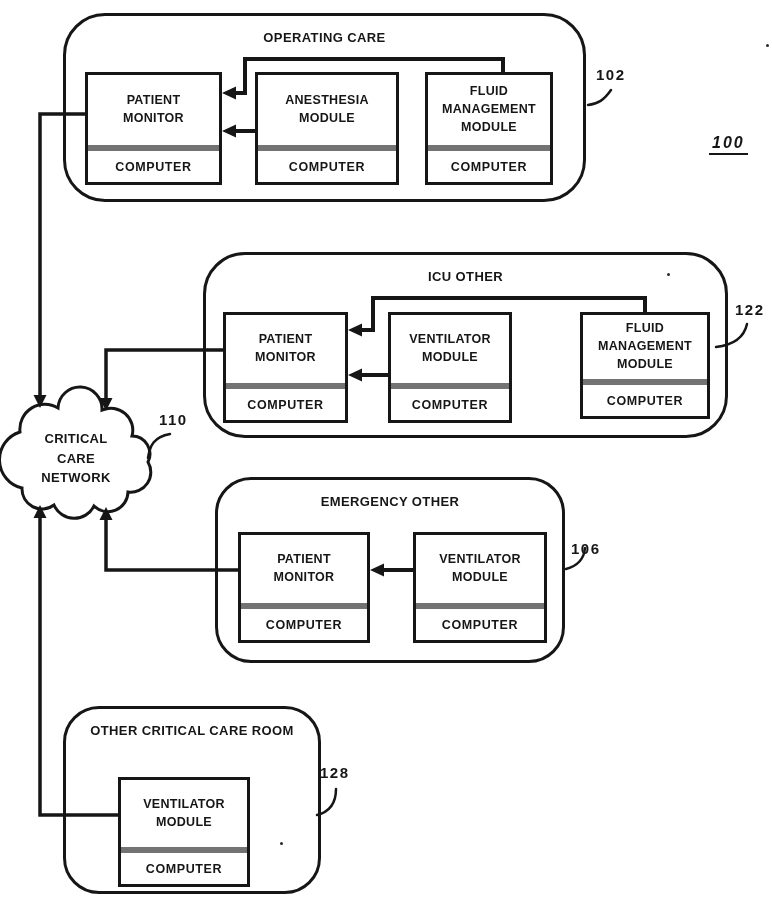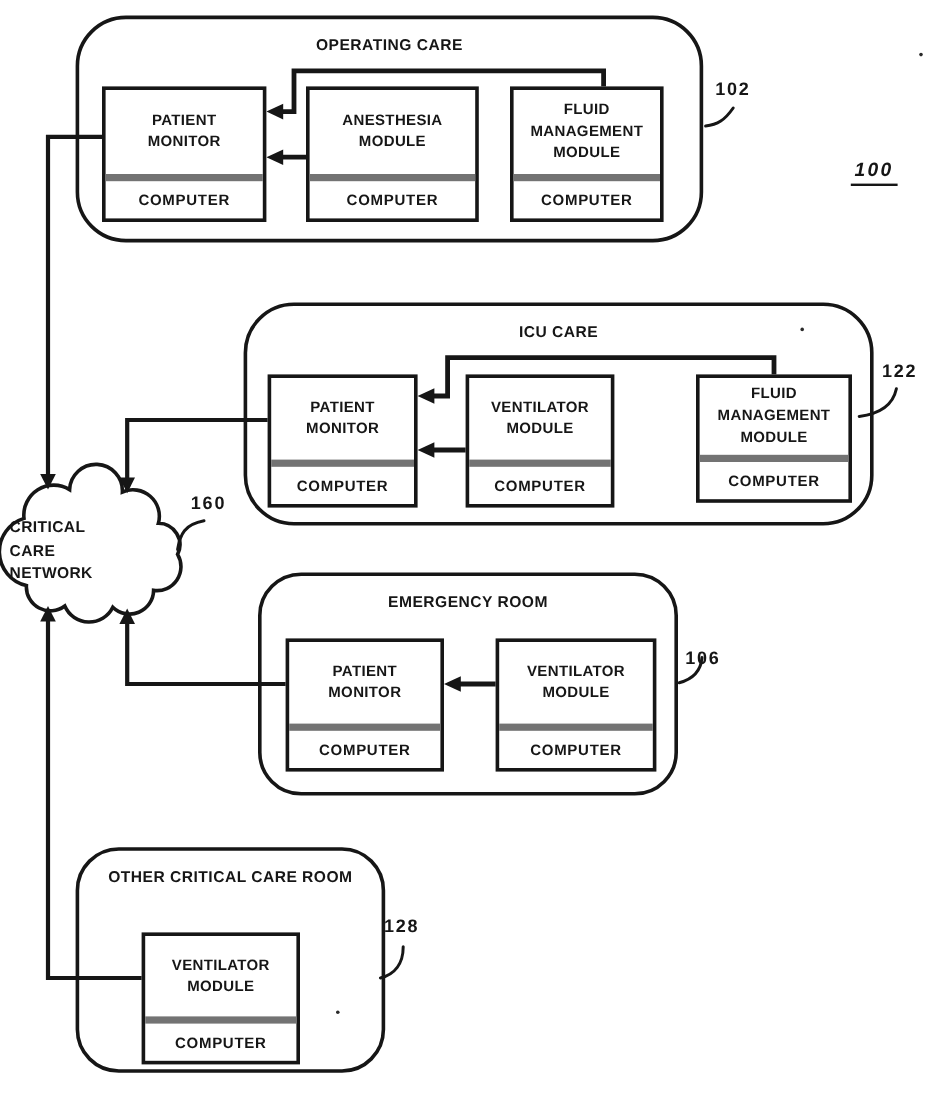--- a/index.html
+++ b/index.html
@@ -31,21 +31,21 @@
     justify-content:center;font-weight:700;font-size:12.5px;letter-spacing:0.6px;
   }
   .ref{
     position:absolute;font-weight:700;font-size:15px;letter-spacing:1.5px;z-index:3;
   }
   .fig-ref{
     position:absolute;font-weight:700;font-style:italic;font-size:16px;
     letter-spacing:2px;border-bottom:2px solid #161616;padding:0 3px 1px 3px;z-index:3;
   }
   .cloud-label{
-    position:absolute;left:8px;top:429px;width:136px;
+    position:absolute;left:8px;top:429px;width:136px;text-align:center;
     font-weight:700;font-size:13px;line-height:19.5px;white-space:pre-line;
     letter-spacing:0.3px;z-index:3;
   }
   .speck{position:absolute;width:3px;height:3px;background:#2a2a2a;border-radius:50%;z-index:1;}
 </style>
 </head>
 <body>
 
 <div class="stage">
 
@@ -112,41 +112,41 @@
     <div class="module-sub">COMPUTER</div>
   </div>
   <div class="module" style="left:425px;top:72px;width:128px;height:113px;">
     <div class="module-name">FLUID
 MANAGEMENT
 MODULE</div>
     <div class="module-sub">COMPUTER</div>
   </div>
 
   <div class="room" style="left:203px;top:252px;width:525px;height:186px;">
-    <div class="room-title">ICU CARE</div>
+    <div class="room-title">ICU OTHER</div>
   </div>
   <div class="module" style="left:223px;top:312px;width:125px;height:111px;">
     <div class="module-name">PATIENT
 MONITOR</div>
     <div class="module-sub">COMPUTER</div>
   </div>
   <div class="module" style="left:388px;top:312px;width:124px;height:111px;">
     <div class="module-name">VENTILATOR
 MODULE</div>
     <div class="module-sub">COMPUTER</div>
   </div>
   <div class="module" style="left:580px;top:312px;width:130px;height:107px;">
     <div class="module-name">FLUID
 MANAGEMENT
 MODULE</div>
     <div class="module-sub">COMPUTER</div>
   </div>
 
   <div class="room small" style="left:215px;top:477px;width:350px;height:186px;">
-    <div class="room-title">EMERGENCY ROOM</div>
+    <div class="room-title">EMERGENCY OTHER</div>
   </div>
   <div class="module" style="left:238px;top:532px;width:132px;height:111px;">
     <div class="module-name">PATIENT
 MONITOR</div>
     <div class="module-sub">COMPUTER</div>
   </div>
   <div class="module" style="left:413px;top:532px;width:134px;height:111px;">
     <div class="module-name">VENTILATOR
 MODULE</div>
     <div class="module-sub">COMPUTER</div>
@@ -162,19 +162,19 @@
   </div>
 
   <div class="cloud-label">CRITICAL
 CARE
 NETWORK</div>
 
   <div class="ref" style="left:596px;top:66px;">102</div>
   <div class="ref" style="left:735px;top:301px;">122</div>
   <div class="ref" style="left:571px;top:540px;">106</div>
   <div class="ref" style="left:320px;top:764px;">128</div>
-  <div class="ref" style="left:159px;top:411px;">160</div>
+  <div class="ref" style="left:159px;top:411px;">110</div>
   <div class="fig-ref" style="left:661px;top:134px;margin-left:48px;">100</div>
 
   <div class="speck" style="left:766px;top:44px;"></div>
   <div class="speck" style="left:667px;top:273px;"></div>
   <div class="speck" style="left:280px;top:842px;"></div>
 </div>
 
 </body></html>

